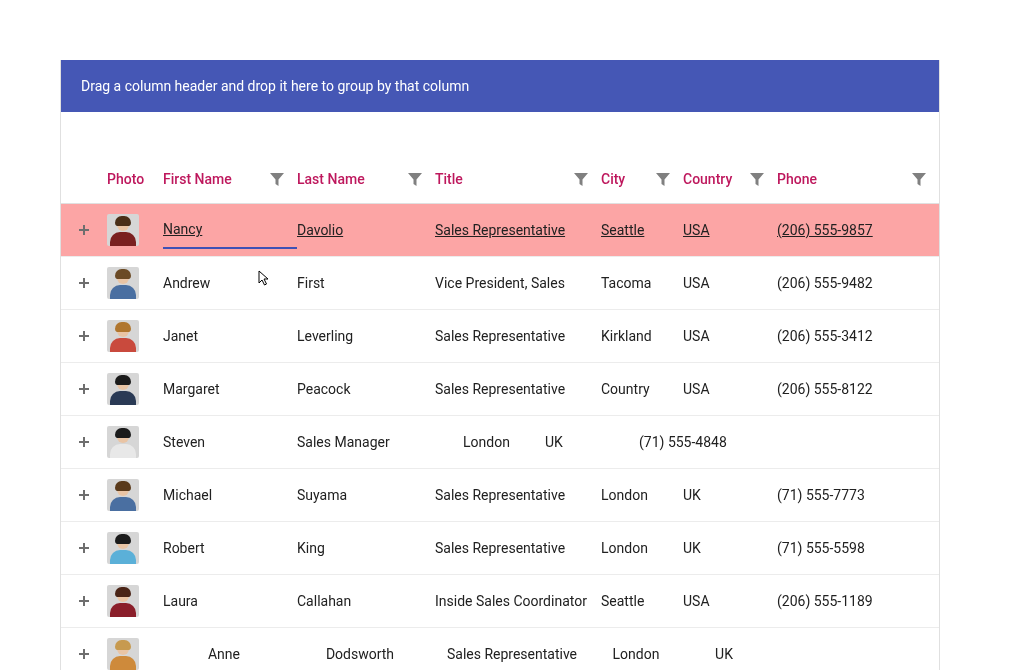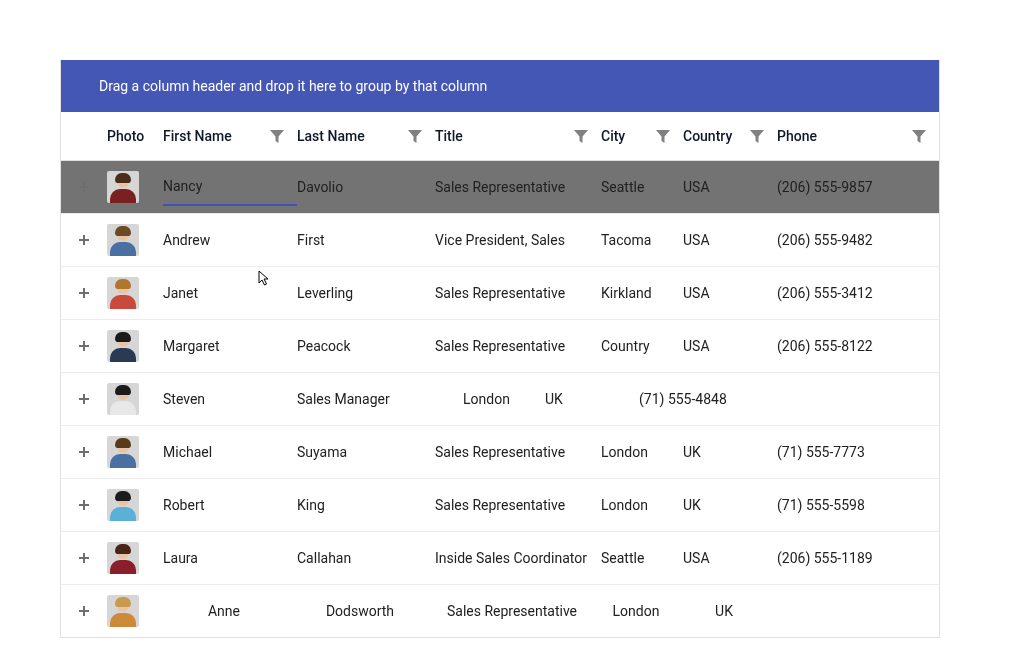--- a/index.html
+++ b/index.html
@@ -12,37 +12,38 @@
     }
     .grid {
       width: 880px;
       border: 1px solid #e0e0e0;
       border-top: none;
       background: #fff;
     }
     .group-panel {
       background: #4557b5;
       color: #fff;
-      padding: 18px 38px;
+      padding: 18px 20px;
       font-size: 14px;
     }
     .header-row {
       display: flex;
       align-items: center;
       border-bottom: 1px solid #e0e0e0;
       background: #fff;
     }
     .header-cell {
       display: flex;
       align-items: center;
       justify-content: space-between;
       padding: 16px 12px 16px 0;
       font-weight: 500;
-      color: #0f172a;
+      color: #be185d;
       position: relative;
+      margin-top: 43px;
     }
     .header-cell .label { padding-right: 4px; }
     .filter-icon {
       width: 16px; height: 16px;
       cursor: pointer;
       fill: #808080;
     }
     .col-expand { width: 46px; flex: 0 0 46px; }
     .col-photo { width: 56px; flex: 0 0 56px; }
     .col-first { width: 134px; flex: 0 0 134px; }
@@ -53,21 +54,22 @@
     .col-phone { flex: 1 1 auto; gap: 29px; }
     .rows {}
     .data-row {
       display: flex;
       align-items: center;
       border-bottom: 1px solid #ececec;
       min-height: 48px;
       background: #fff;
     }
     .data-row.selected {
-      background: #737373;
+      background: #fca5a5;
+      text-decoration: underline;
     }
     .data-row.selected .cell.col-first {
       border-bottom: 2px solid #3f51b5;
     }
     .data-row:last-child { border-bottom: none; text-align: center; }
     .cell {
       padding: 10px 12px 10px 0;
       font-size: 14px;
       white-space: nowrap;
       overflow: hidden;

